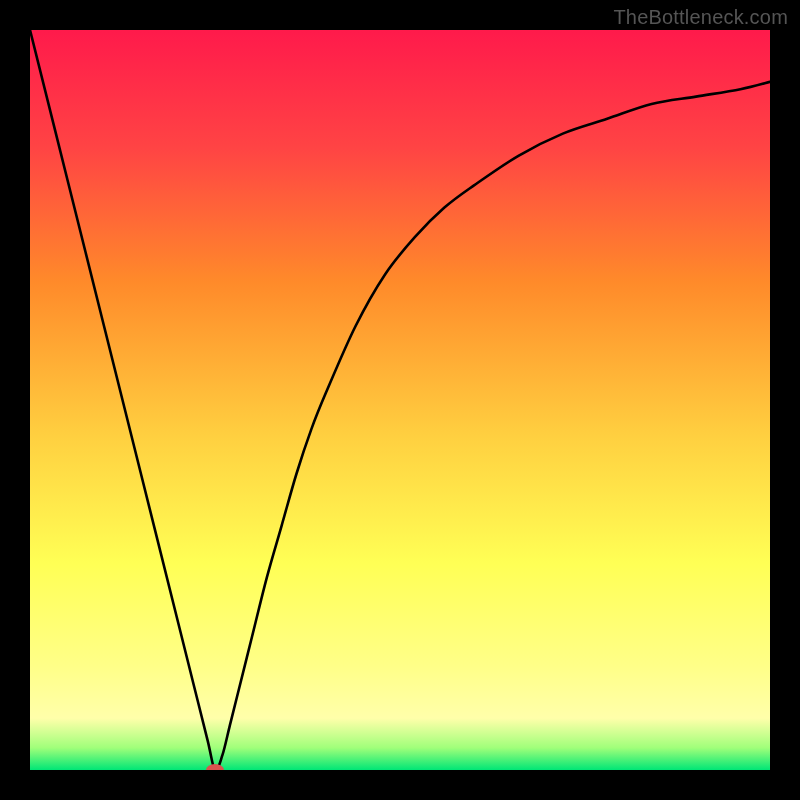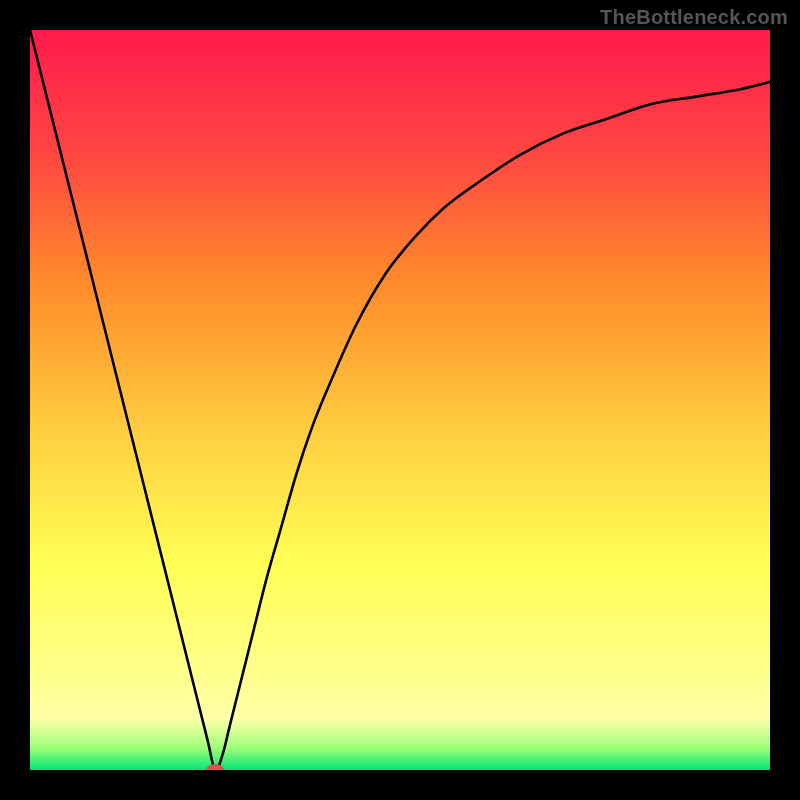--- a/index.html
+++ b/index.html
@@ -23,21 +23,21 @@
     top: 30px;
     width: 740px;
     height: 740px;
   }
   .attrib {
     position: absolute;
     top: 6px;
     right: 12px;
     color: #555;
     font-size: 20px;
-    font-weight: 700;
+    font-weight: 400;
     letter-spacing: 0.2px;
     user-select: none;
   }
 </style>
 </head>
 <body>
 
 <div class="frame">
 
   <svg class="plot" viewBox="0 0 740 740">

